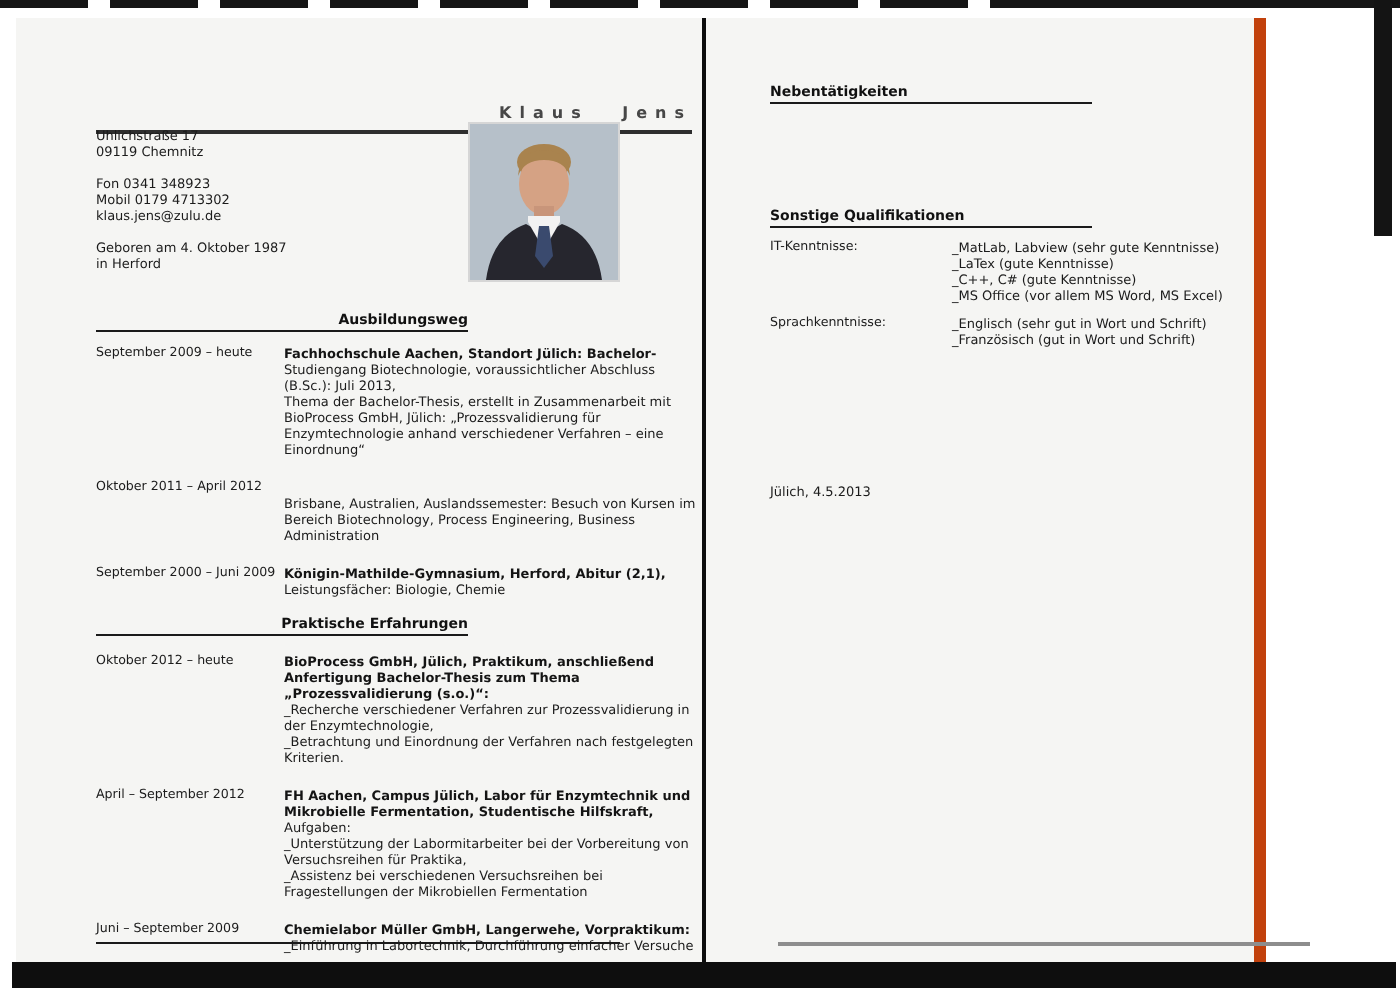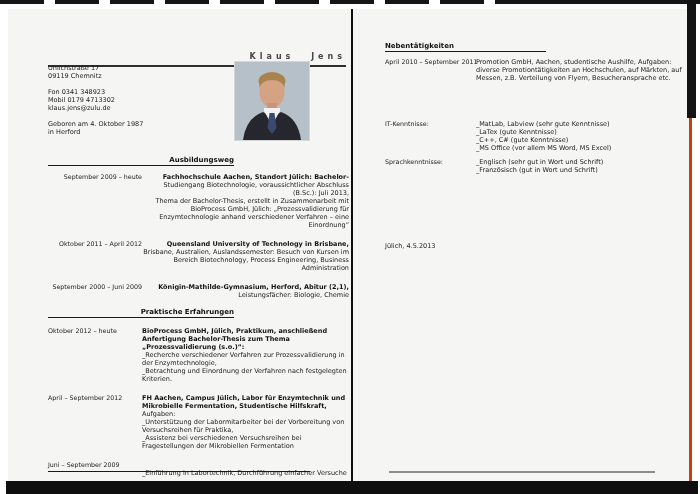--- a/index.html
+++ b/index.html
@@ -9,21 +9,21 @@
   
   .cut-line-top{position:absolute;left:0;top:0;width:700px;height:4px;
     background:repeating-linear-gradient(90deg,#161616 0 44px,#ffffff 44px 55px);}
   .cut-line-top::after{content:"";position:absolute;right:0;top:0;width:170px;height:4px;background:#161616;}
   .scan-strip-right{position:absolute;left:687px;top:0;width:9px;height:118px;background:#141414;z-index:6;}
   .scan-bar-bottom{position:absolute;left:6px;top:481px;width:692px;height:13px;background:#0e0e0e;z-index:5;}
 
   
   .page{position:absolute;top:9px;height:472px;background:#f5f5f3;box-sizing:border-box;}
   .page-left{left:8px;width:345px;border-right:2px solid #0d0d0d;}
-  .page-right{left:353px;width:339px;border-right:3px solid #c2410c;}
+  .page-right{left:353px;width:280px;border-right:6px solid #c2410c;}
   .name-block{position:absolute;left:40px;top:35px;width:298px;text-align:right;
     border-bottom:2px solid #2e2e2e;padding-bottom:2px;}
   .name{font-size:8px;font-weight:700;letter-spacing:4px;word-spacing:10px;color:#474747;}
 
   .contact{position:absolute;left:40px;top:55px;width:150px;}
   .contact div{font-size:6.5px;line-height:8px;color:#1b1b1b;}
   .mt{margin-top:8px;}
 
   .photo{position:absolute;left:226px;top:52px;width:74px;height:78px;border:1px solid #d6d6d6;
     background:#b6c0c9;overflow:hidden;}
@@ -77,29 +77,29 @@
         <path d="M24 26 Q25 13 37 13 Q49 13 50 26 Q47 18 37 18 Q27 18 24 26 Z" fill="#a9834e"></path>
         <rect x="32" y="41" width="10" height="11" fill="#c8957a"></rect>
         <path d="M8 78 Q11 56 28 50 L37 55 L46 50 Q63 56 66 78 Z" fill="#26262e"></path>
         <path d="M29 49 L37 63 L45 49 L45 46 L29 46 Z" fill="#f2f2f2"></path>
         <path d="M34.5 51 L39.5 51 L41.5 66 L37 72 L32.5 66 Z" fill="#3a4a6e"></path>
       </svg>
     </div>
 
     <div class="sec-title w-left" style="top:147px;">Ausbildungsweg</div>
 
-    <div class="entries" style="top:164px;text-align:right;">
+    <div class="entries" style="top:164px;">
       <div class="entry">
         <div class="date">September 2009 – heute</div>
         <div class="content"><b>Fachhochschule Aachen, Standort Jülich: Bachelor-</b><span>Studiengang Biotechnologie, voraussichtlicher Abschluss (B.Sc.): Juli 2013,
 Thema der Bachelor-Thesis, erstellt in Zusammenarbeit mit BioProcess GmbH, Jülich: „Prozessvalidierung für Enzymtechnologie anhand verschiedener Verfahren – eine Einordnung“</span></div>
       </div>
       <div class="entry">
         <div class="date">Oktober 2011 – April 2012</div>
-        <div class="content"><b>Queensland University of Technology in Brisbane,</b><span>
+        <div class="content"><span>
 Brisbane, Australien, Auslandssemester: Besuch von Kursen im Bereich Biotechnology, Process Engineering, Business Administration</span></div>
       </div>
       <div class="entry">
         <div class="date">September 2000 – Juni 2009</div>
         <div class="content"><b>Königin-Mathilde-Gymnasium, Herford, Abitur (2,1),</b><span>
 Leistungsfächer: Biologie, Chemie</span></div>
       </div>
     </div>
 
     <div class="sec-title w-left" style="top:299px;">Praktische Erfahrungen</div>
@@ -113,39 +113,34 @@
       </div>
       <div class="entry">
         <div class="date">April – September 2012</div>
         <div class="content"><b>FH Aachen, Campus Jülich, Labor für Enzymtechnik und Mikrobielle Fermentation, Studentische Hilfskraft,</b><span>
 Aufgaben:
 _Unterstützung der Labormitarbeiter bei der Vorbereitung von Versuchsreihen für Praktika,
 _Assistenz bei verschiedenen Versuchsreihen bei Fragestellungen der Mikrobiellen Fermentation</span></div>
       </div>
       <div class="entry">
         <div class="date">Juni – September 2009</div>
-        <div class="content"><span>
+        <div class="content"><b>Chemielabor Müller GmbH, Langerwehe, Vorpraktikum:</b><span>
 _Einführung in Labortechnik, Durchführung einfacher Versuche</span></div>
       </div>
     </div>
 
     <div class="footer-line-left"></div>
   </div>
 
   <div class="page page-right">
 
     <div class="sec-title w-right" style="top:33px;">Nebentätigkeiten</div>
 
-    <div class="entries-right" style="top:49px;">
-      <div class="qrow">
-        <div class="date">April 2010 – September 2011</div>
-        <div class="content">Promotion GmbH, Aachen, studentische Aushilfe, Aufgaben: diverse Promotiontätigkeiten an Hochschulen, auf Märkten, auf Messen, z.B. Verteilung von Flyern, Besucheransprache etc.</div>
-      </div>
-    </div>
 
+    <div class="sec-title w-right" style="top:95px;">Sonstige Qualifikationen</div>
 
     <div class="entries-right" style="top:111px;">
       <div class="qrow">
         <div class="qlabel">IT-Kenntnisse:</div>
         <div class="content">_MatLab, Labview (sehr gute Kenntnisse)
 _LaTex (gute Kenntnisse)
 _C++, C# (gute Kenntnisse)
 _MS Office (vor allem MS Word, MS Excel)</div>
       </div>
       <div class="qrow">

